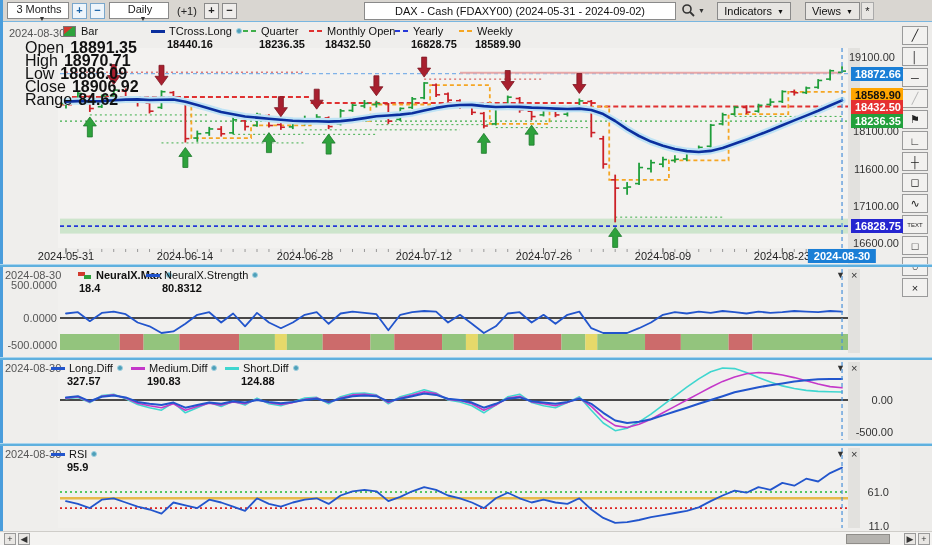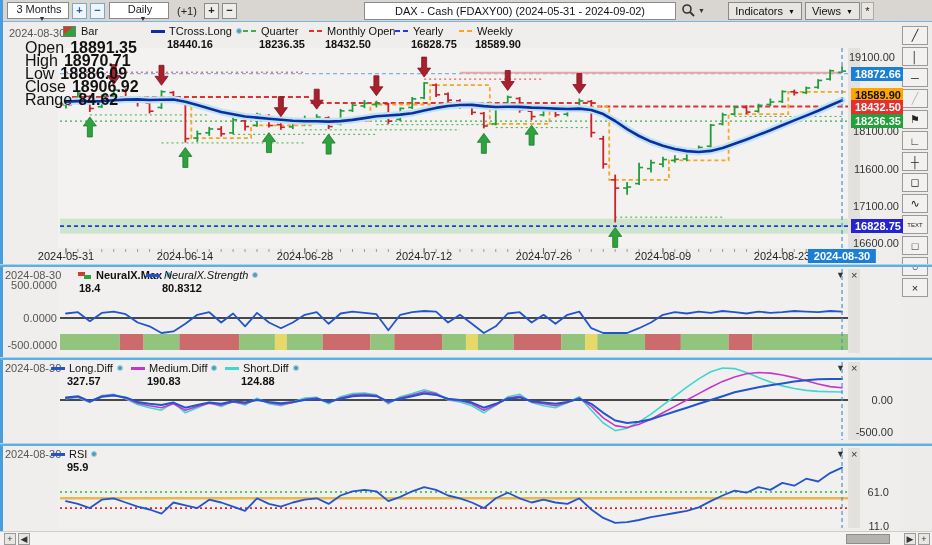--- a/index.html
+++ b/index.html
@@ -18,21 +18,21 @@
   .tbtn{height:16px;min-width:15px;border:1px solid #7aa7cc;background:#eef5fb;color:#1b64a8;
     font-weight:bold;display:flex;align-items:center;justify-content:center;margin-left:3px;
     font-size:11px;line-height:1;}
   .tbtn.plain{border:1px solid #8a8a8a;background:#efedeb;color:#222;}
   .offset{margin:0 4px 0 8px;color:#222;}
   .title-box{position:absolute;left:361px;top:2px;width:312px;height:18px;background:#fff;
     border:1px solid #8a8a8a;display:flex;align-items:center;justify-content:center;
     font-size:11px;color:#111;white-space:nowrap;overflow:hidden;}
   .search-wrap{position:absolute;left:678px;top:3px;display:flex;align-items:center;}
   .search-wrap .caret{font-size:7px;color:#333;margin-left:3px;}
-  .rbtns{position:absolute;right:72px;top:2px;display:flex;}
+  .rbtns{position:absolute;right:72px;top:2px;display:flex;gap:11px;}
   .menu-btn{height:18px;border:1px solid #8a8a8a;background:#e8e6e3;display:flex;
     align-items:center;padding:0 6px;margin-left:3px;font-size:11px;color:#111;}
   .menu-btn .caret{font-size:7px;margin-left:5px;}
   .star-btn{position:absolute;right:58px;top:2px;width:13px;height:18px;border:1px solid #aaa;
     background:#e8e6e3;font-size:11px;display:flex;align-items:center;justify-content:center;}
   
   .vtools{position:absolute;left:901px;top:26px;width:30px;}
   .vtool{width:26px;height:19px;margin:0 0 2px 1px;border:1px solid #9a9a9a;background:#f2f1ef;
     display:flex;align-items:center;justify-content:center;font-size:11px;color:#222;}
   .vtool.small{font-size:6px;letter-spacing:0;}
@@ -557,21 +557,21 @@
       <div class="axis-label" style="left: 2px; width: 52px; text-align: right; top: 72px; color: rgb(85, 85, 85);">-500.0000</div>
       <div class="legend-item" style="left: 75px; top: 2px; font-weight: bold;">
         <span class="nx-swatch">
           <i></i>
           <i></i>
         </span>
         <span>NeuralX.Max</span>
         <span class="info-dot"></span>
       </div>
       <div class="legend-val" style="left: 76px; top: 15px;">18.4</div>
-      <div class="legend-item" style="left: 143px; top: 2px; font-style: italic;">
+      <div class="legend-item" style="left: 143px; top: 2px;">
         <span class="sw line" style="background:#2255cc"></span>
         <span>NeuralX.Strength</span>
         <span class="info-dot"></span>
       </div>
       <div class="legend-val" style="left: 159px; top: 15px;">80.8312</div>
       <div class="mini-ctrl" style="left: 833px; top: 2px;">
         <span>▼</span>
         <span style="font-size:11px">×</span>
       </div>
     </div>

